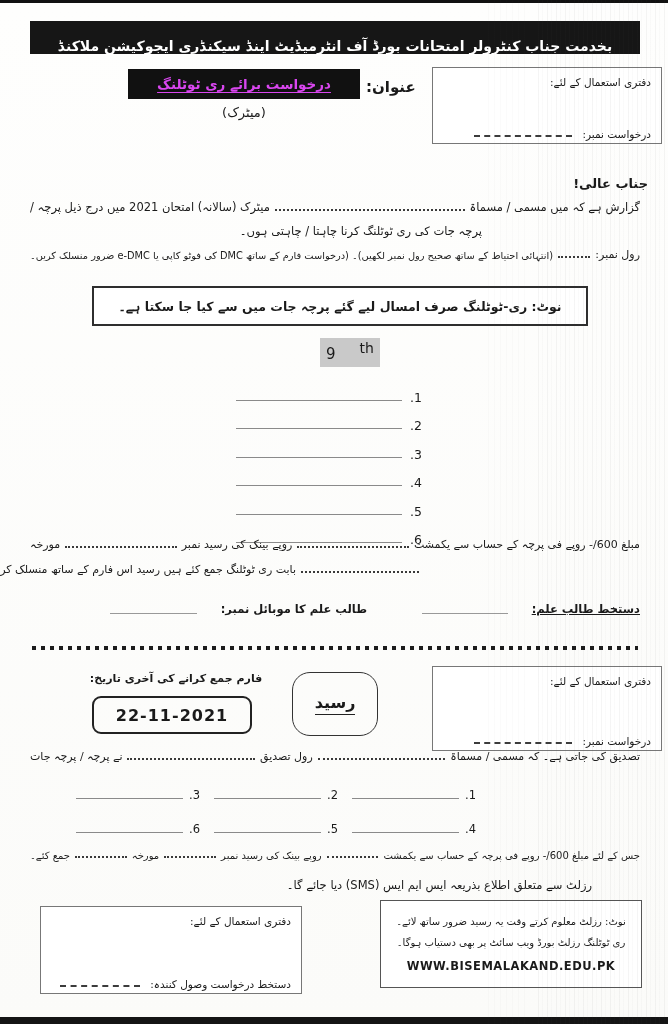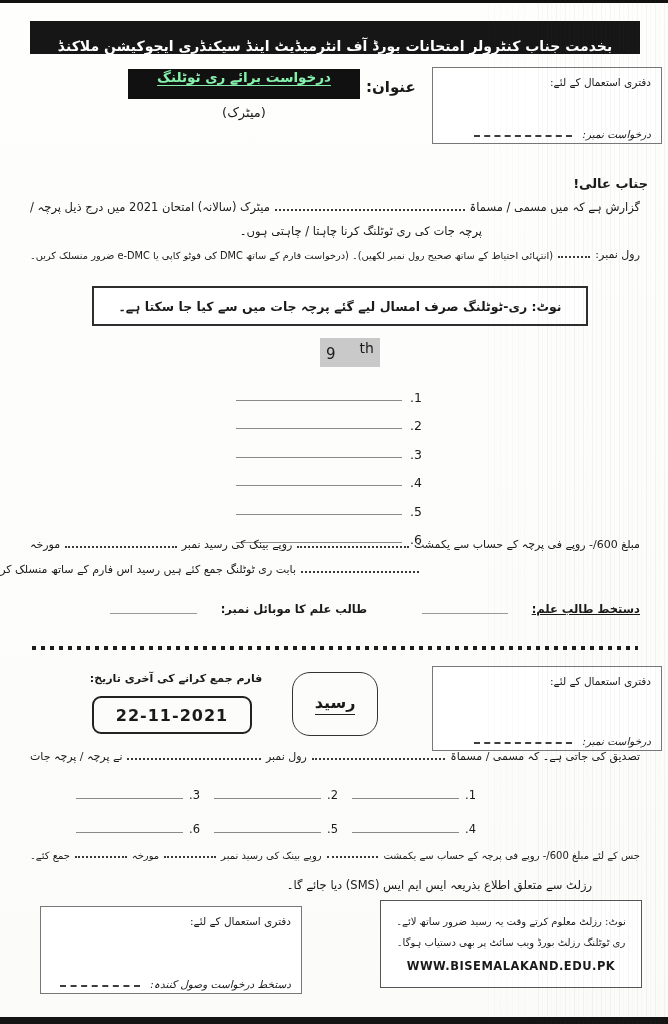--- a/index.html
+++ b/index.html
@@ -2,21 +2,21 @@
 <html lang="ur"><head>
 <meta charset="utf-8">
 <style>
   html,body{margin:0;padding:0;background:#ffffff;}
   .page{
     position:relative;width:668px;height:1024px;overflow:hidden;
     background:linear-gradient(180deg,#fefefd 0%,#fbfbf9 100%);
     font-family:"DejaVu Sans",sans-serif;color:#1a1a1a;
   }
   .abs{position:absolute;}
-  .nowrap{white-space:nowrap;font-style:italic;}
+  .nowrap{white-space:nowrap;}
 
   
   .top-edge{left:0;top:0;width:668px;height:3px;background:#111;}
   .bottom-edge{left:0;top:1017px;width:668px;height:7px;background:#141414;}
   .streaks{right:0;top:0;width:130px;height:1024px;pointer-events:none;opacity:.45;
     background:repeating-linear-gradient(90deg,rgba(70,70,70,.12) 0 1px,transparent 1px 4px,rgba(110,110,110,.07) 4px 5px,transparent 5px 9px);}
   .streaks2{right:140px;top:0;width:40px;height:1024px;pointer-events:none;opacity:.2;
     background:repeating-linear-gradient(90deg,rgba(90,90,90,.12) 0 1px,transparent 1px 6px);}
 
   
@@ -28,22 +28,22 @@
     padding:8px 10px 3px;display:flex;flex-direction:column;justify-content:space-between;}
   .ob-label{font-size:10.5px;}
   .ob-row{display:flex;align-items:flex-end;gap:10px;font-size:10.5px;}
   .ob-dash{width:98px;height:0;border-bottom:2px dashed #3c3c3c;margin-bottom:3px;}
 
   .box1{left:432px;top:67px;width:208px;height:64px;}
   .box2{left:432px;top:666px;width:208px;height:72px;}
 
   
   .unwan{left:366px;top:78px;font-size:15px;font-weight:bold;direction:rtl;}
-  .title-block{left:128px;top:69px;width:232px;height:30px;background:#111;color:#86efac;
-    display:flex;justify-content:center;font-size:13.5px;font-weight:bold;direction:rtl;}
+  .title-block{left:128px;top:69px;width:232px;height:30px;background:#111;color:#d946ef;
+    display:flex;align-items:center;justify-content:center;font-size:13.5px;font-weight:bold;direction:rtl;}
   .title-block span{text-decoration:underline;text-underline-offset:3px;}
   .subtitle{left:128px;top:105px;width:232px;text-align:center;font-size:13px;direction:rtl;}
 
   .salutation{right:20px;top:176px;font-size:13px;font-weight:bold;direction:rtl;}
 
   .flexline{display:flex;direction:rtl;align-items:flex-end;left:30px;right:28px;}
   .seg{white-space:nowrap;}
   .dotfill{flex:1;min-width:26px;height:0;border-bottom:2px dotted #3a3a3a;margin:0 5px 3px;}
   .dotfix{height:0;border-bottom:2px dotted #3a3a3a;margin:0 5px 3px;}
 
@@ -215,21 +215,21 @@
   </div>
 
   <div class="abs deadline-lbl">فارم جمع کرانے کی آخری تاریخ:</div>
   <div class="abs deadline-box">
     <span>22-11-2021</span>
   </div>
 
   <div class="abs flexline certify">
     <span class="seg">تصدیق کی جاتی ہے۔ کہ مسمی / مسماۃ</span>
     <span class="dotfill"></span>
-    <span class="seg">رول نمبر</span>
+    <span class="seg">رول تصدیق</span>
     <span class="dotfill"></span>
     <span class="seg">نے پرچہ / پرچہ جات</span>
   </div>
 
   <div class="abs r-papers">
     <div class="r-paper">
       <span class="r-num">1.</span>
       <span class="r-line"></span>
     </div>
     <div class="r-paper">

